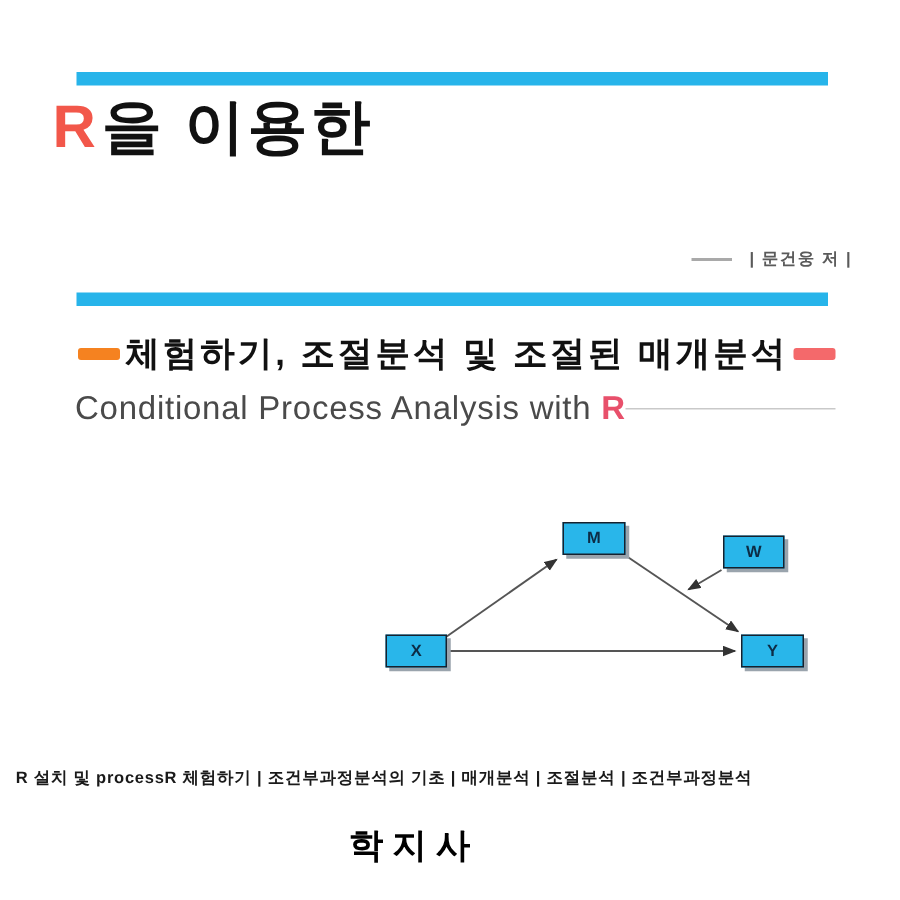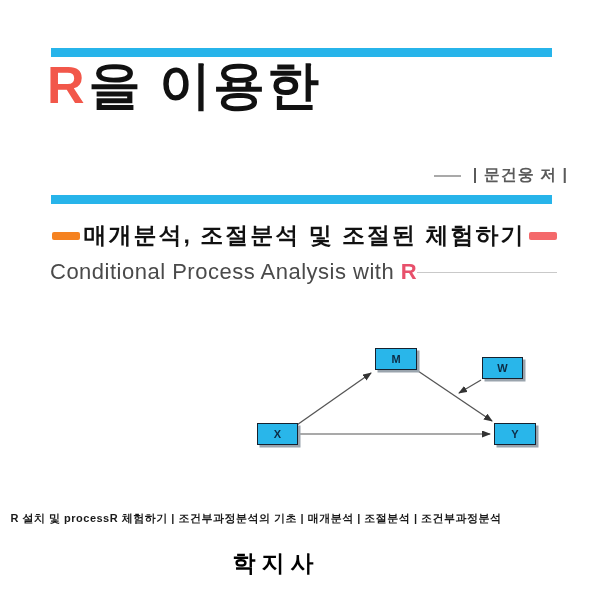--- a/index.html
+++ b/index.html
@@ -13,43 +13,43 @@
     font-family: "Liberation Sans", sans-serif;
   }
   
   .bar { position: absolute; left: 51px; width: 501px; height: 9px; background: #27B4EA; }
   .bar-top { top: 48px; }
   .bar-mid { top: 195px; }
 
   
   .title {
     position: absolute;
-    left: 47px;
+    left: 35px;
     top: 54px;
     font-weight: 900;
     color: #111111;
     letter-spacing: 2px;
     line-height: 62px;
-    font-size: 52px;
+    font-size: 40px;
     font-family: "Liberation Sans", "DejaVu Sans", sans-serif;
   }
   .title .t1, .title .t2 { white-space: nowrap; }
   .title .r-letter { color: #F2574A; margin-right: 2px; }
 
   
   .author-row {
     position: absolute;
     top: 165px;
     right: 32px;
     display: flex;
     align-items: center;
     gap: 12px;
   }
   .author-dash { display: inline-block; width: 27px; height: 2px; background: #a9a9a9; }
-  .author-name { font-size: 16px; color: #5a5a5a; letter-spacing: 1px; font-weight: 700; }
+  .author-name { font-size: 11px; color: #5a5a5a; letter-spacing: 1px; font-weight: 700; }
 
   
   .subtitle-row {
     position: absolute;
     left: 52px;
     top: 220px;
     width: 505px;
     display: flex;
     align-items: center;
     justify-content: space-between;
@@ -141,21 +141,21 @@
 
   <div class="author-row">
     <span class="author-dash"></span>
     <span class="author-name">| 문건웅 저 |</span>
   </div>
 
   <div class="bar bar-mid"></div>
 
   <div class="subtitle-row">
     <span class="accent-mark accent-orange"></span>
-    <span class="subtitle-text">매개분석, 조절분석 및 조절된 체험하기</span>
+    <span class="subtitle-text">체험하기, 조절분석 및 조절된 매개분석</span>
     <span class="accent-mark accent-pink"></span>
   </div>
 
   <div class="english-row">
     <span class="english-text"><span>Conditional Process Analysis with</span><span class="english-r">R</span></span>
     <span class="english-rule"></span>
   </div>
 
   <div class="diagram">
     <svg width="330" height="140" viewBox="0 0 330 140">

